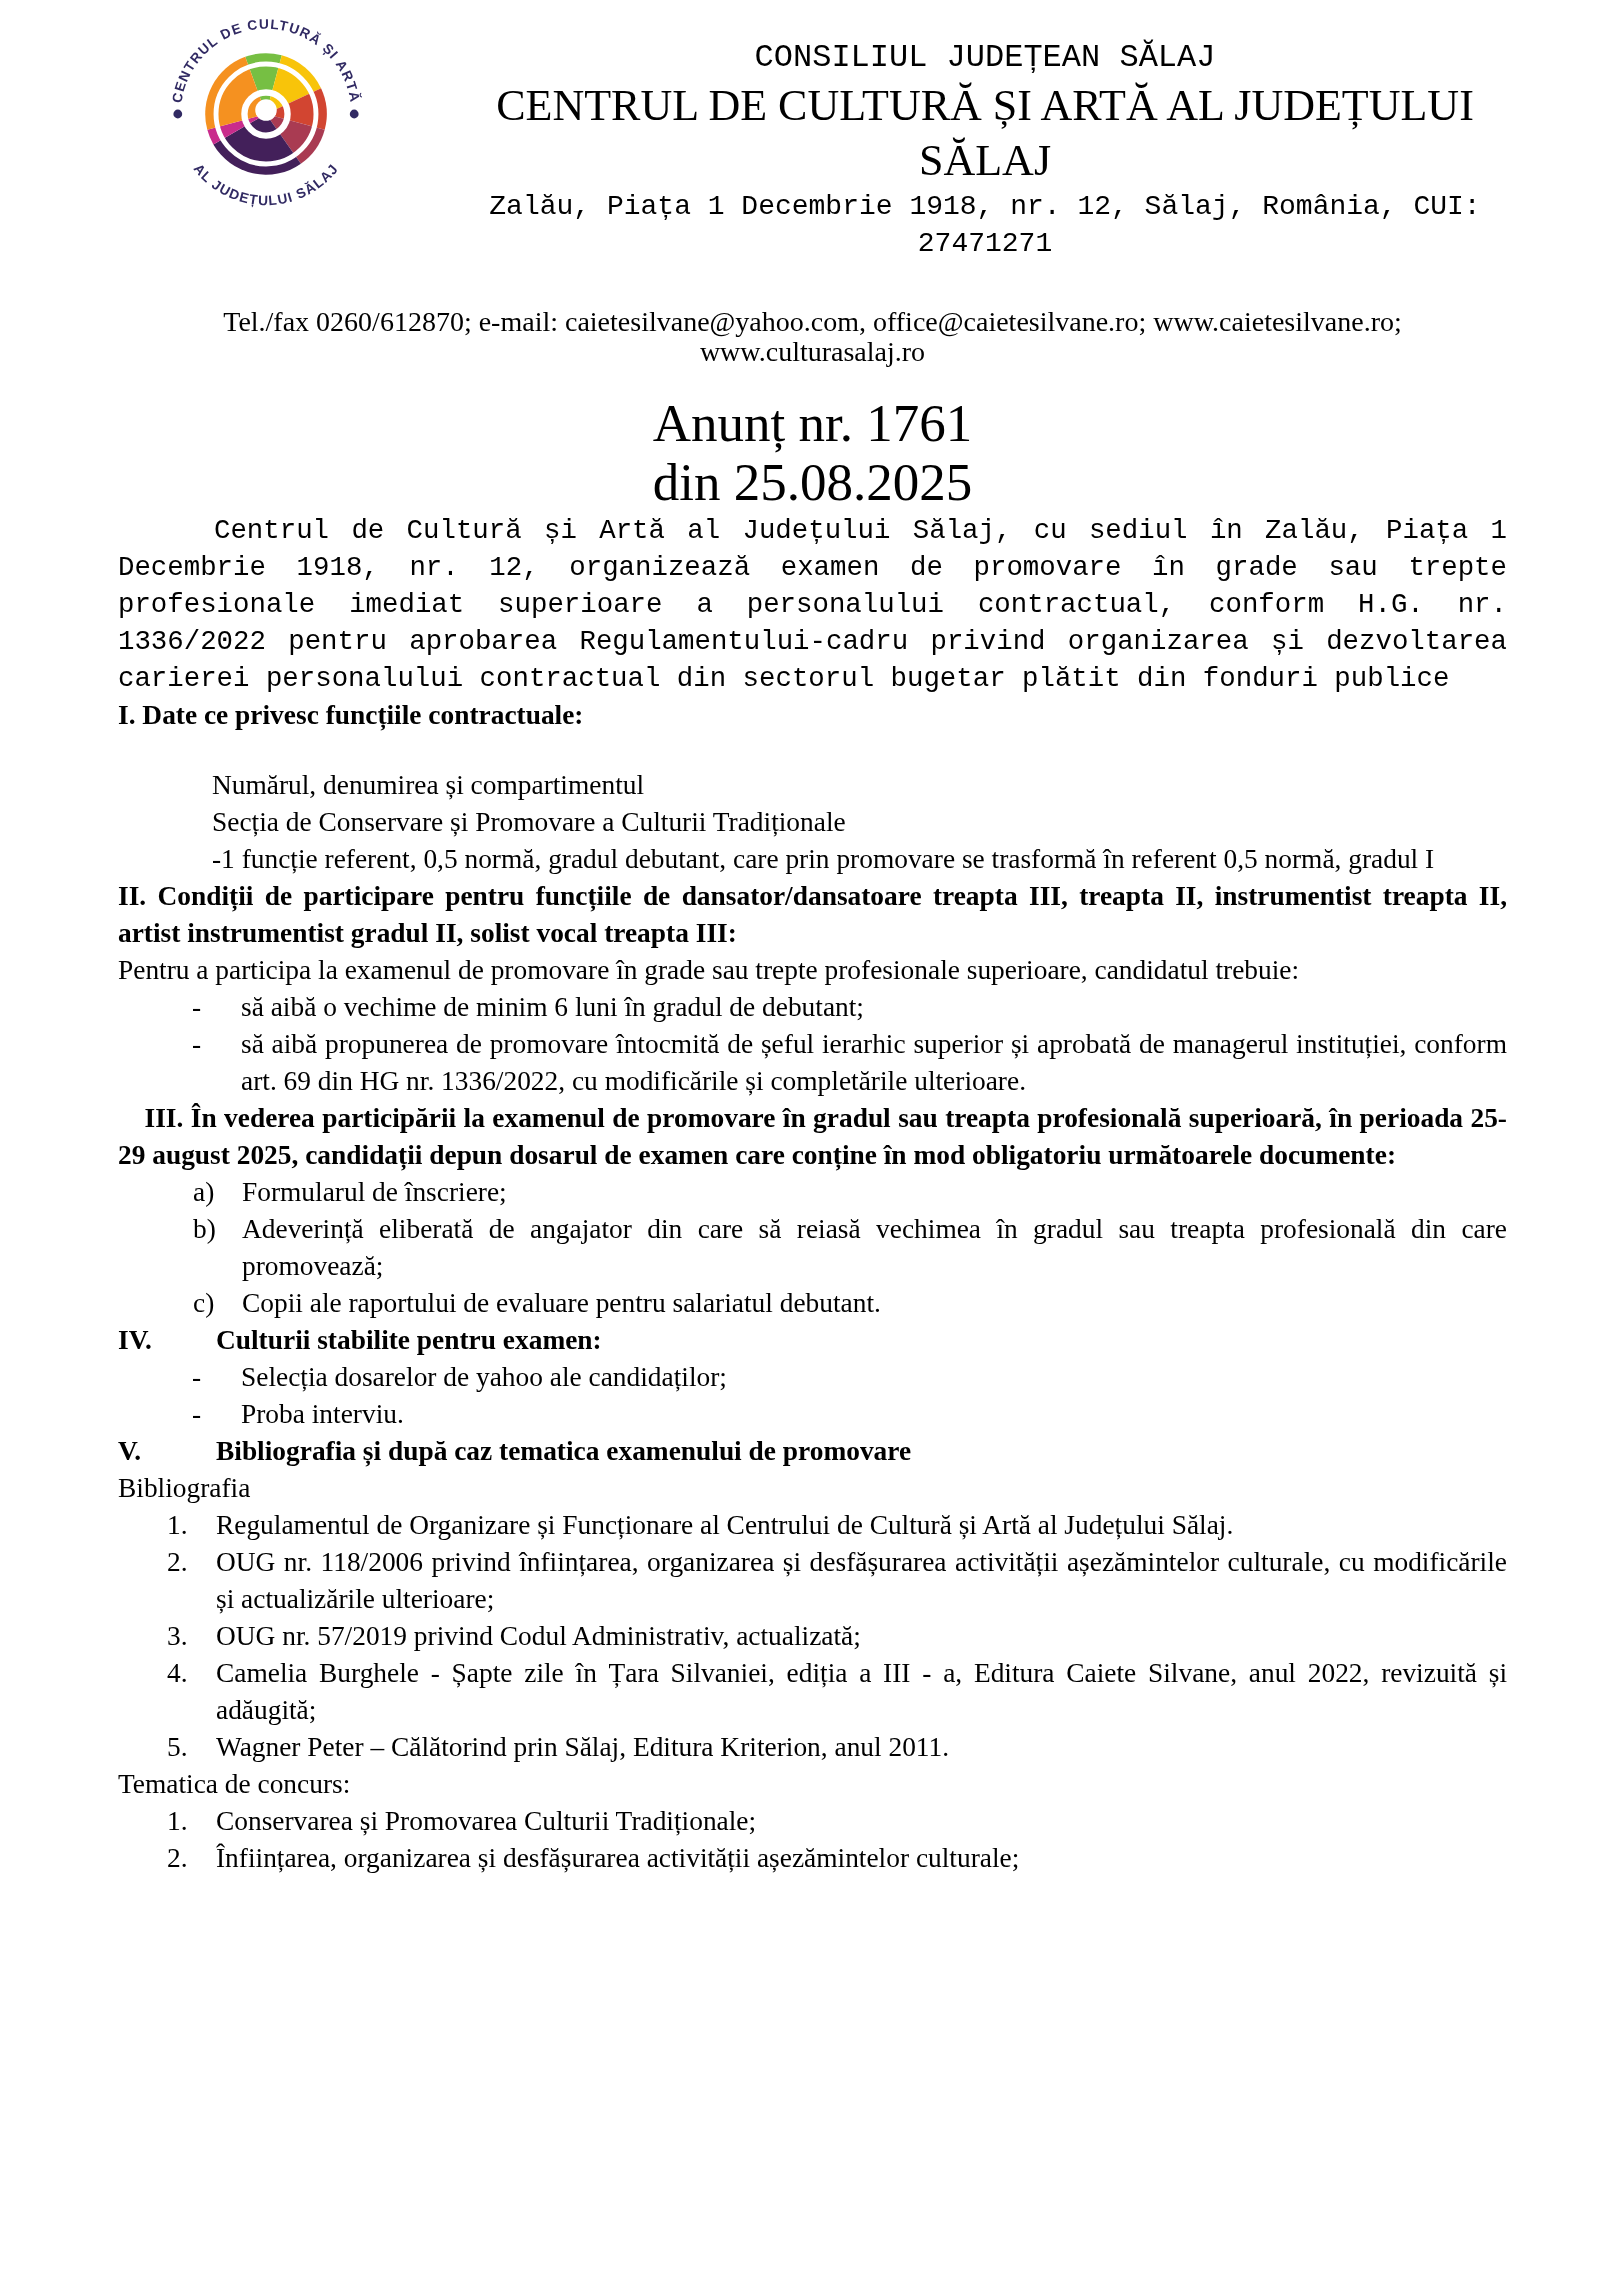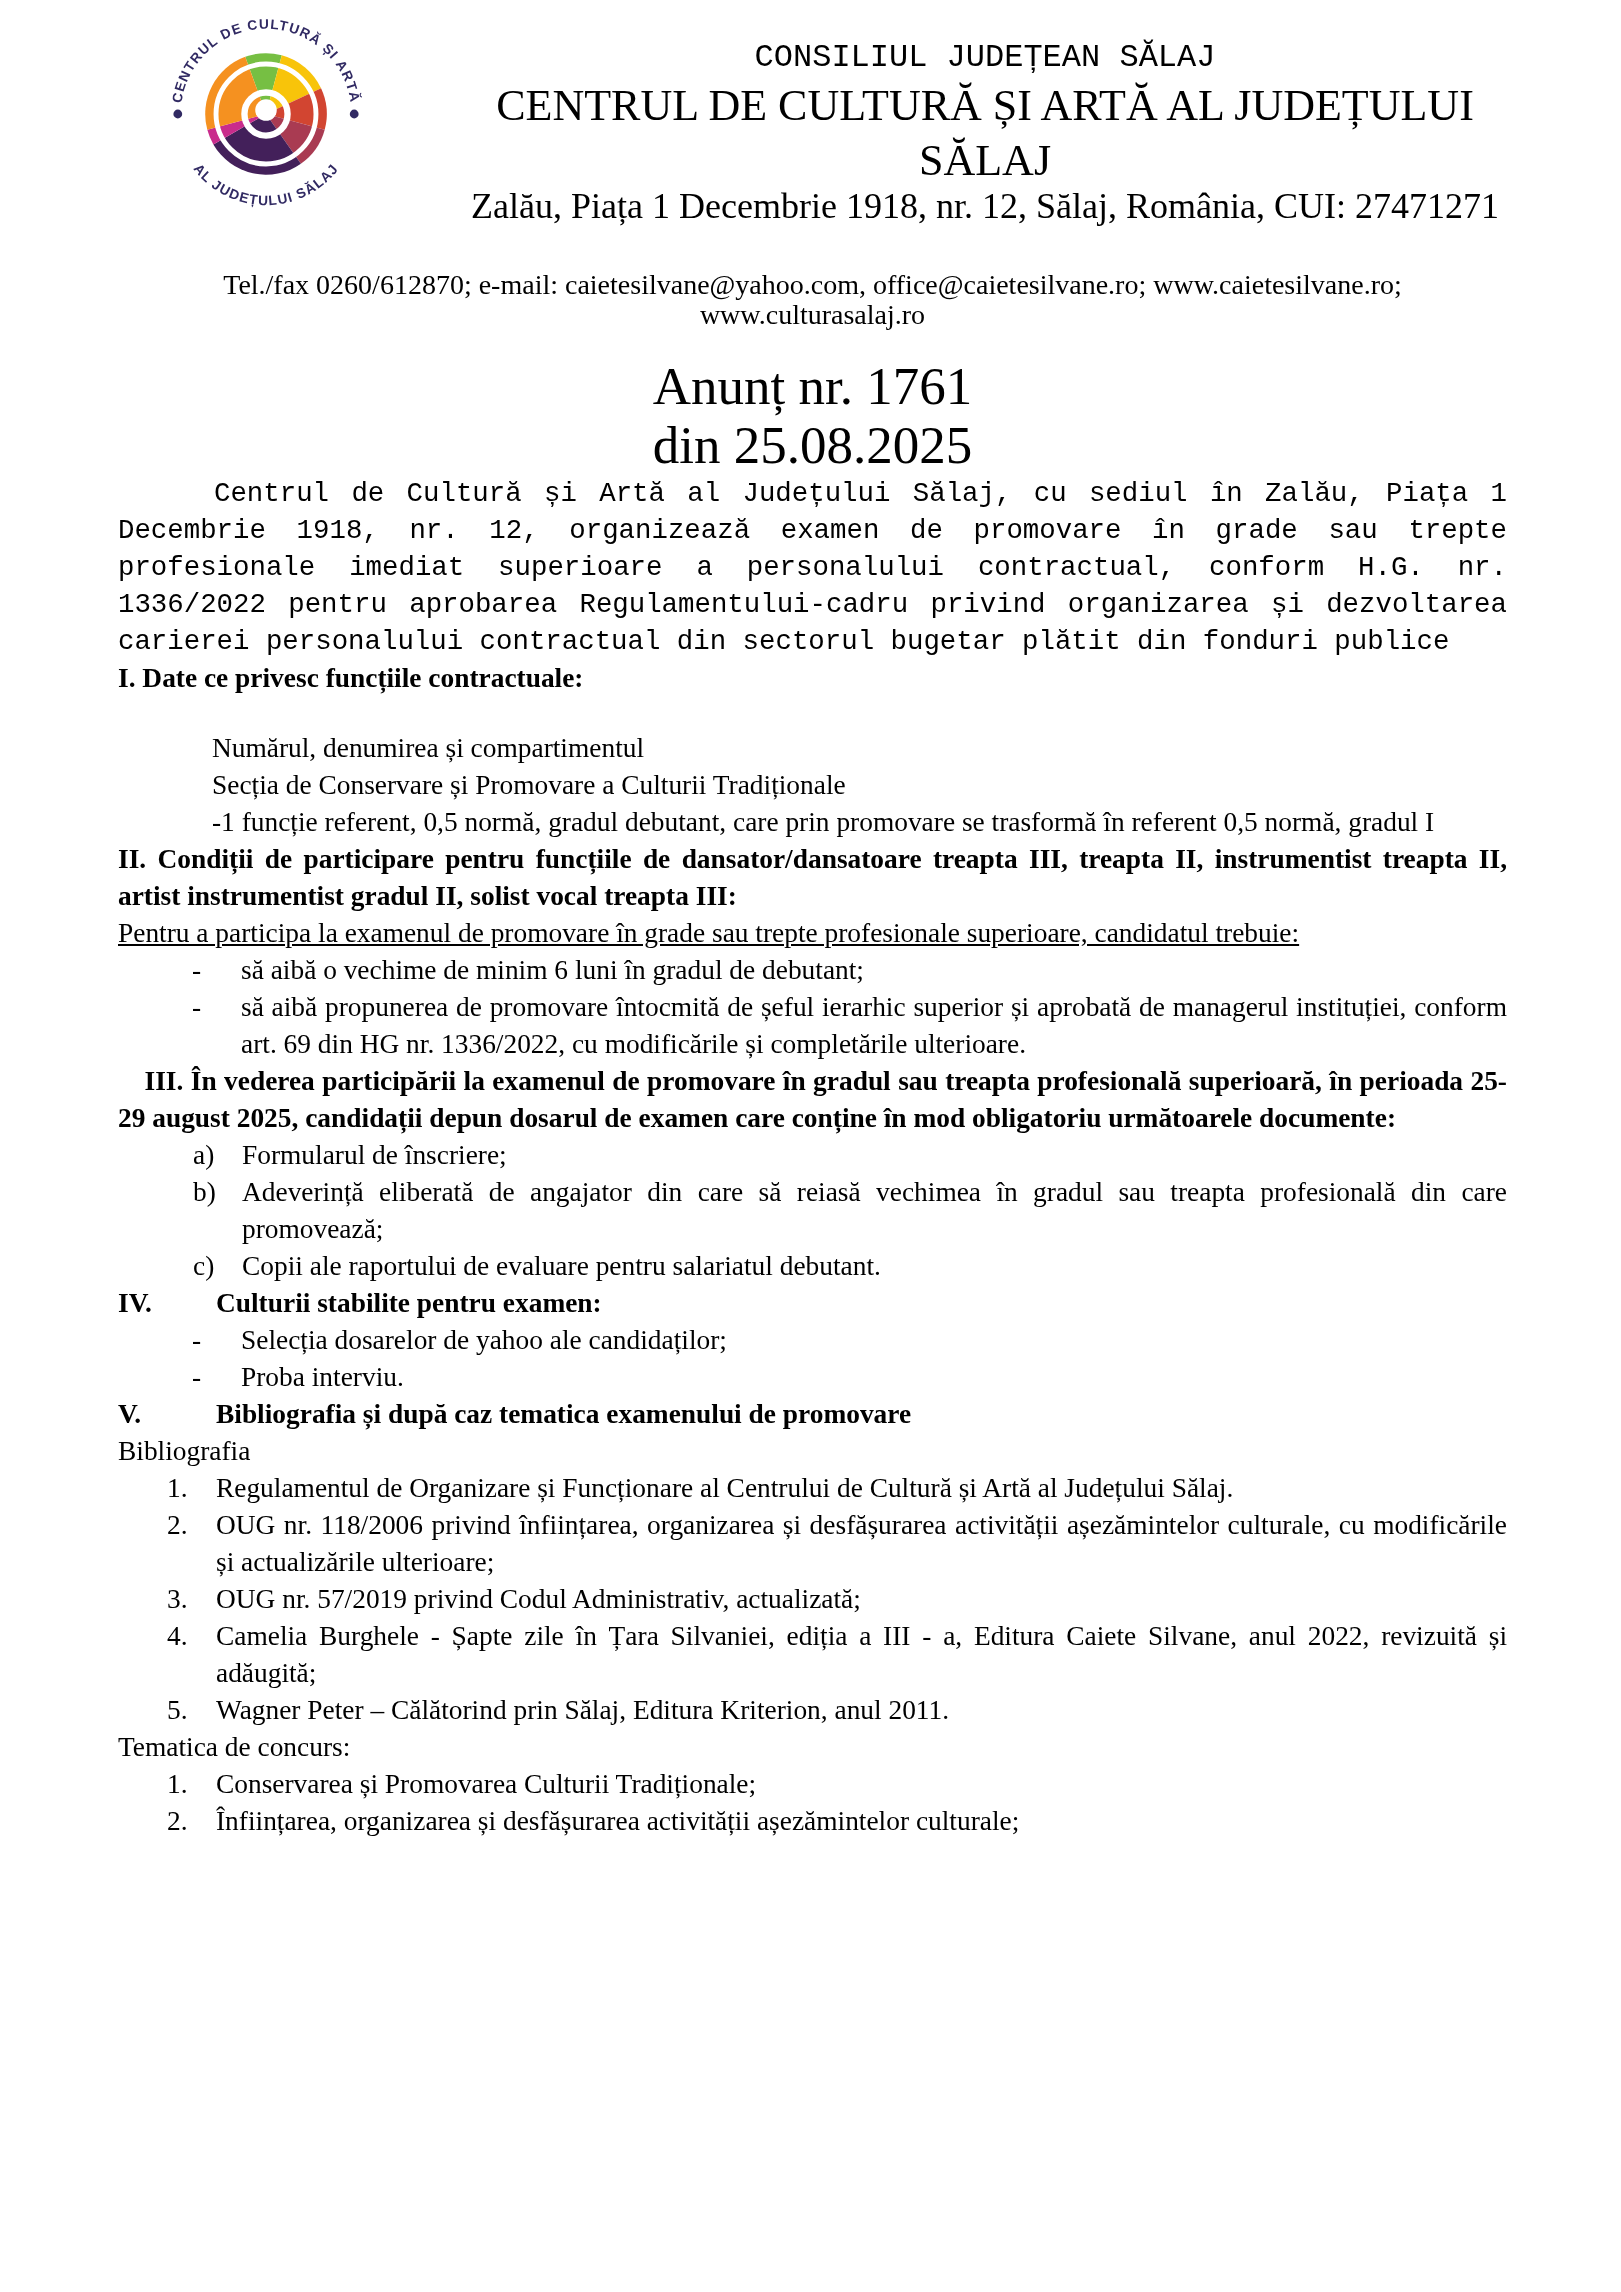--- a/index.html
+++ b/index.html
@@ -18,38 +18,38 @@
     position: absolute; left: 40px; top: 15.7px;
     width: 216px; height: 196px;
   }
   .logo-arc {
     font-family: "Liberation Sans", sans-serif;
     font-weight: bold; font-size: 14px; letter-spacing: 1.2px;
   }
   .header-text { margin-left: 345px; padding-top: 37px; text-align: center; }
   .hl1 { font-size: 32px; line-height: 41px; font-family: Liberation Mono, monospace; }
   .hl2 { font-size: 44px; line-height: 55px; }
-  .hl3 { font-size: 36px; line-height: 37px; }
+  .hl3 { font-size: 28px; line-height: 37px; font-family: Liberation Mono, monospace; }
 
   .contact { margin-top: 45px; text-align: center; font-size: 28px; line-height: 30px; }
 
   .title { margin-top: 27.4px; text-align: center; font-size: 53px; line-height: 59px; }
 
   
   .doc { font-size: 27.4px; line-height: 37px; }
   .doc p { margin: 0; }
   .just { text-align: justify; }
 
   .intro { margin-top: 63px; text-indent: 96px; font-family: Liberation Mono, monospace; }
 
   .sec1-h { margin-top: 35px; margin-left: 101px; font-weight: bold; }
   .sec1-lines { margin-top: 33px; margin-left: 94px; }
 
   .sec2-h { margin-top: 41px; margin-left: 74px; font-weight: bold; }
-  .pentru { margin-top: 2.9px; margin-left: 121px; text-decoration: underline; }
+  .pentru { margin-top: 2.9px; margin-left: 121px; }
 
   .dash-li { position: relative; padding-left: 123px; margin-top: 2px; }
   .dash-li .marker { position: absolute; left: 74px; }
 
   .sec3-h { margin-top: 36px; margin-left: 49px; text-indent: 26.5px; font-weight: bold; }
 
   .abc { position: relative; padding-left: 124px; }
   .abc .marker { position: absolute; left: 75px; }
   .abc-a { margin-top: 8.8px; }
   .abc-b { margin-top: 18.6px; }

